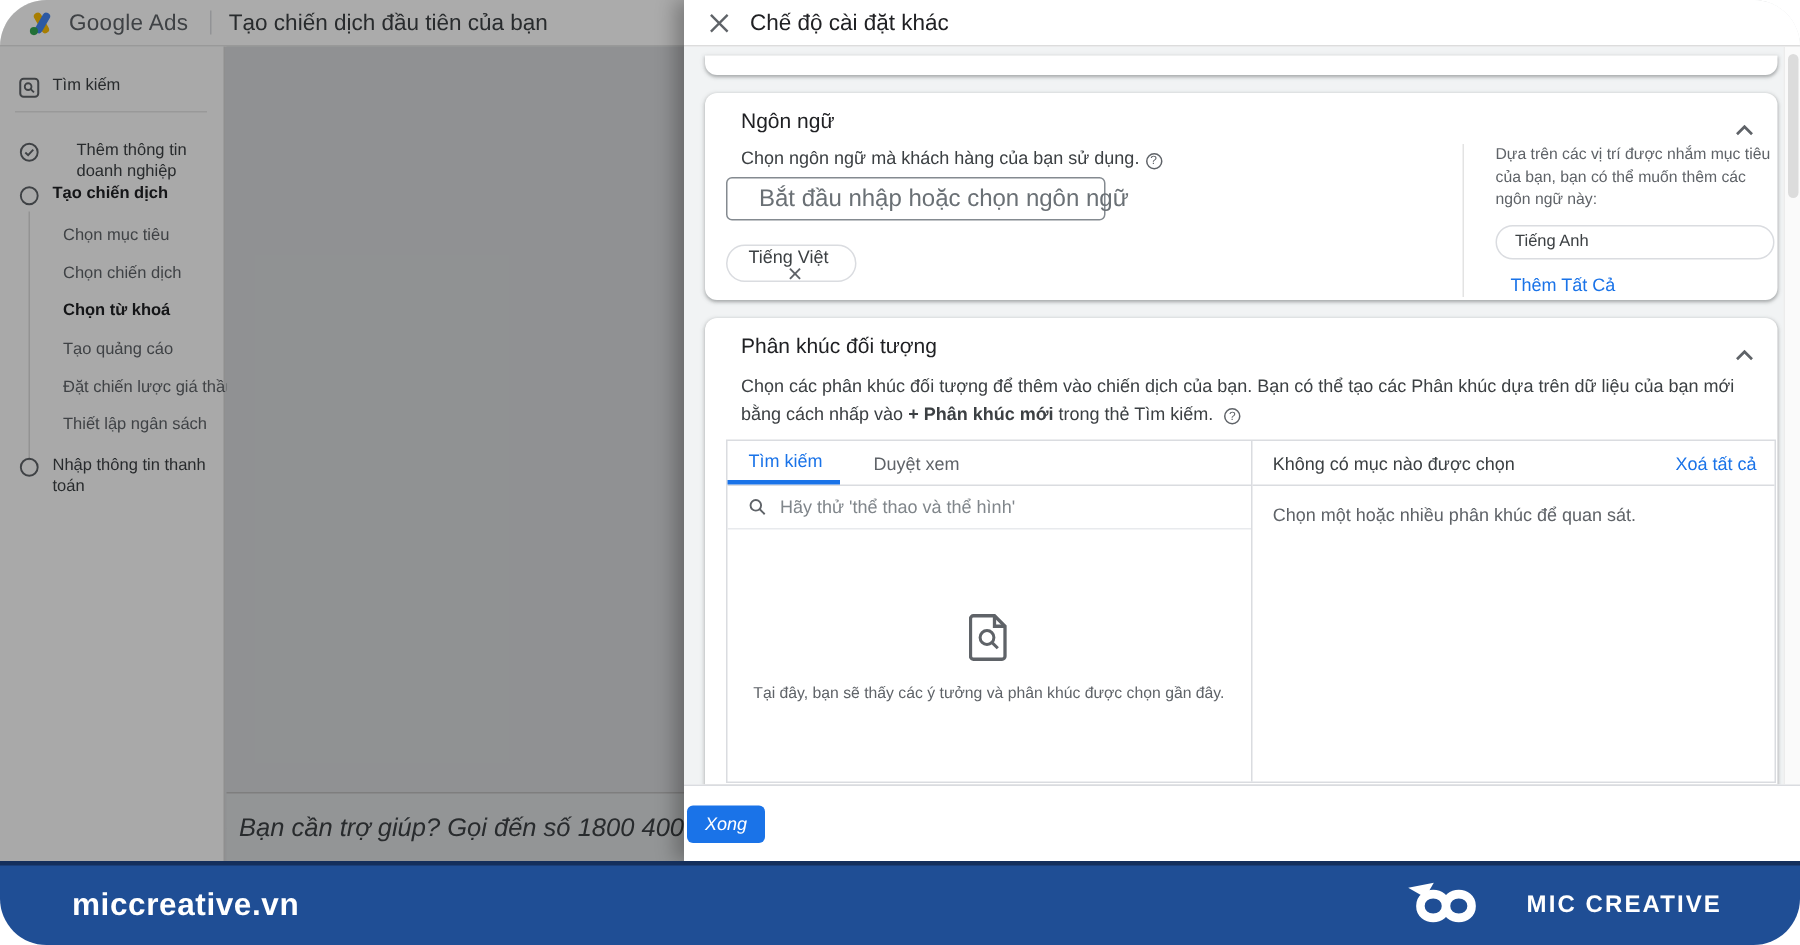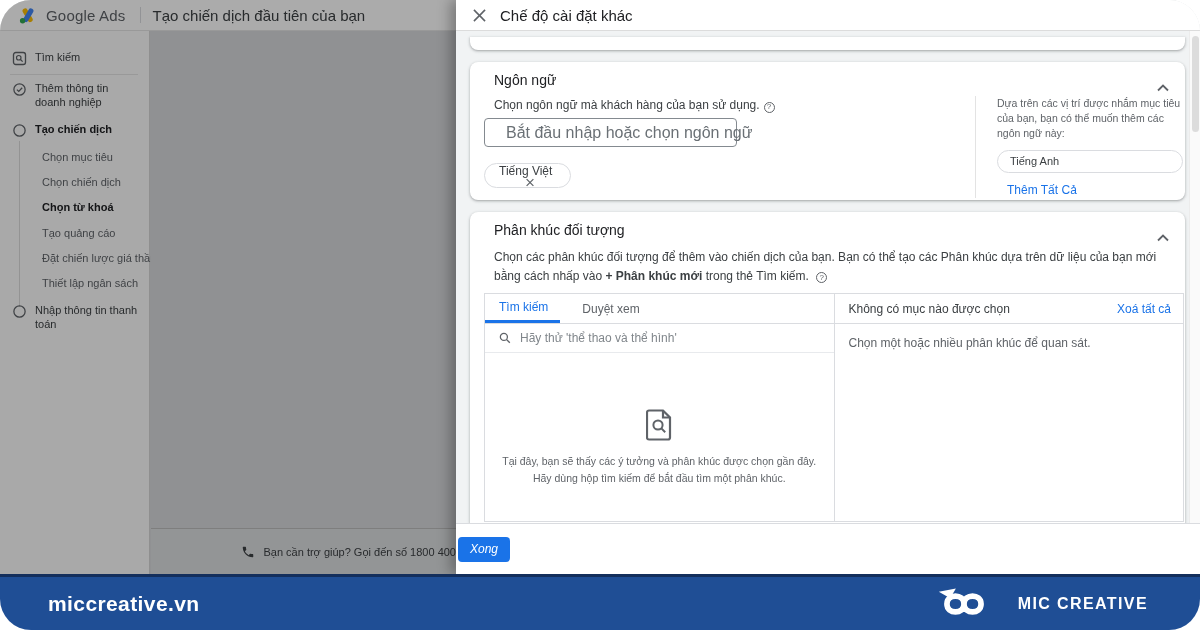--- a/index.html
+++ b/index.html
@@ -21,21 +21,21 @@
   .side-icon { width:15px; height:15px; flex:0 0 15px; margin-right:8px; }
   .side-label { font-size:11px; color:#3c4043; line-height:1.25; }
   .side-label.bold { font-weight:bold; color:#202124; }
   .side-divider { position:absolute; left:10px; width:128px; height:1px; background:#e4e4e4; }
   .step-label { position:absolute; left:42px; font-size:11px; color:#5f6368; white-space:nowrap; }
   .step-label.active { font-weight:bold; color:#202124; }
   .step-line { position:absolute; left:19px; width:1px; background:#dcdcdc; }
 
   .bg-main { left:151px; top:31px; width:305px; height:497px; background:#d7d9db; }
   .bg-footer { left:151px; top:528px; width:305px; height:46px; background:#dcdee0; border-top:1px solid #bcbcbc; display:flex; align-items:center; justify-content:flex-end; overflow:hidden; }
-  .bg-footer .txt { font-size:11px; color:#3c4043; white-space:nowrap; margin-left:8px; }
+  .bg-footer .txt { font-size:17px; color:#3c4043; white-space:nowrap; margin-left:8px;font-style:italic; }
 
   .scrim { left:0; top:0; width:456px; height:574px; background:rgba(0,0,0,0.33); z-index:5; }
 
   
   .panel { left:456px; top:0; width:744px; height:574px; background:#f1f3f4; z-index:10; box-shadow:-6px 0 12px rgba(0,0,0,0.28); }
   .panel-header { position:absolute; left:0; top:0; width:744px; height:31px; background:#fff; border-bottom:1px solid #dcdcdc; display:flex; align-items:center; z-index:4; }
   .close-btn { margin-left:14px; width:18px; height:18px; display:flex; align-items:center; justify-content:center; cursor:pointer; }
   .panel-title { font-size:15px; color:#202124; margin-left:12px; }
 
   .card { position:absolute; left:14px; width:715px; background:#fff; border-radius:8px; box-shadow:0 1px 2px rgba(60,64,67,.3),0 1px 3px 1px rgba(60,64,67,.12); }
@@ -116,21 +116,21 @@
       <div class="side-row" style="top:20px;">
         <svg class="side-icon" viewBox="0 0 20 20">
           <rect x="2" y="2" width="16" height="16" rx="3" fill="none" stroke="#5f6368" stroke-width="1.8"></rect>
           <circle cx="9" cy="9" r="3" fill="none" stroke="#5f6368" stroke-width="1.6"></circle>
           <line x1="11.3" y1="11.3" x2="14.2" y2="14.2" stroke="#5f6368" stroke-width="1.6"></line>
         </svg>
         <span class="side-label">Tìm kiếm</span>
       </div>
       <div class="side-divider" style="top:43px;"></div>
 
-      <div class="side-row" style="top:51px; width:130px;">
+      <div class="side-row" style="top:63px; width:130px;gap:16px;">
         <svg class="side-icon" viewBox="0 0 20 20">
           <circle cx="10" cy="10" r="7.5" fill="none" stroke="#5f6368" stroke-width="1.7"></circle>
           <polyline points="6.5,10.2 9,12.6 13.6,7.6" fill="none" stroke="#5f6368" stroke-width="1.7"></polyline>
         </svg>
         <span class="side-label">Thêm thông tin doanh nghiệp</span>
       </div>
 
       <div class="side-row" style="top:92px;">
         <svg class="side-icon" viewBox="0 0 20 20">
           <circle cx="10" cy="10" r="7.5" fill="none" stroke="#5f6368" stroke-width="1.7"></circle>
@@ -241,21 +241,20 @@
           </div>
           <div class="empty-wrap">
             <svg class="empty-icon" width="27" height="32" viewBox="0 0 27 32">
               <path d="M3 1.5 h14 l7 7 v20 a2 2 0 0 1 -2 2 h-19 a2 2 0 0 1 -2 -2 v-25 a2 2 0 0 1 2 -2 z" fill="none" stroke="#5f6368" stroke-width="2.2"></path>
               <path d="M17 1.5 v7 h7" fill="none" stroke="#5f6368" stroke-width="2.2"></path>
               <circle cx="12" cy="16" r="4.6" fill="none" stroke="#5f6368" stroke-width="2"></circle>
               <line x1="15.4" y1="19.4" x2="19.2" y2="23.2" stroke="#5f6368" stroke-width="2"></line>
             </svg>
             <div class="empty-txt">
               <div>Tại đây, bạn sẽ thấy các ý tưởng và phân khúc được chọn gần đây.</div>
-              <div>Hãy dùng hộp tìm kiếm để bắt đầu tìm một phân khúc.</div>
             </div>
           </div>
         </div>
         <div class="tcol-right">
           <div class="sel-header">
             <span class="lbl">Không có mục nào được chọn</span>
             <span class="link-blue">Xoá tất cả</span>
           </div>
           <div class="sel-hint">Chọn một hoặc nhiều phân khúc để quan sát.</div>
         </div>

